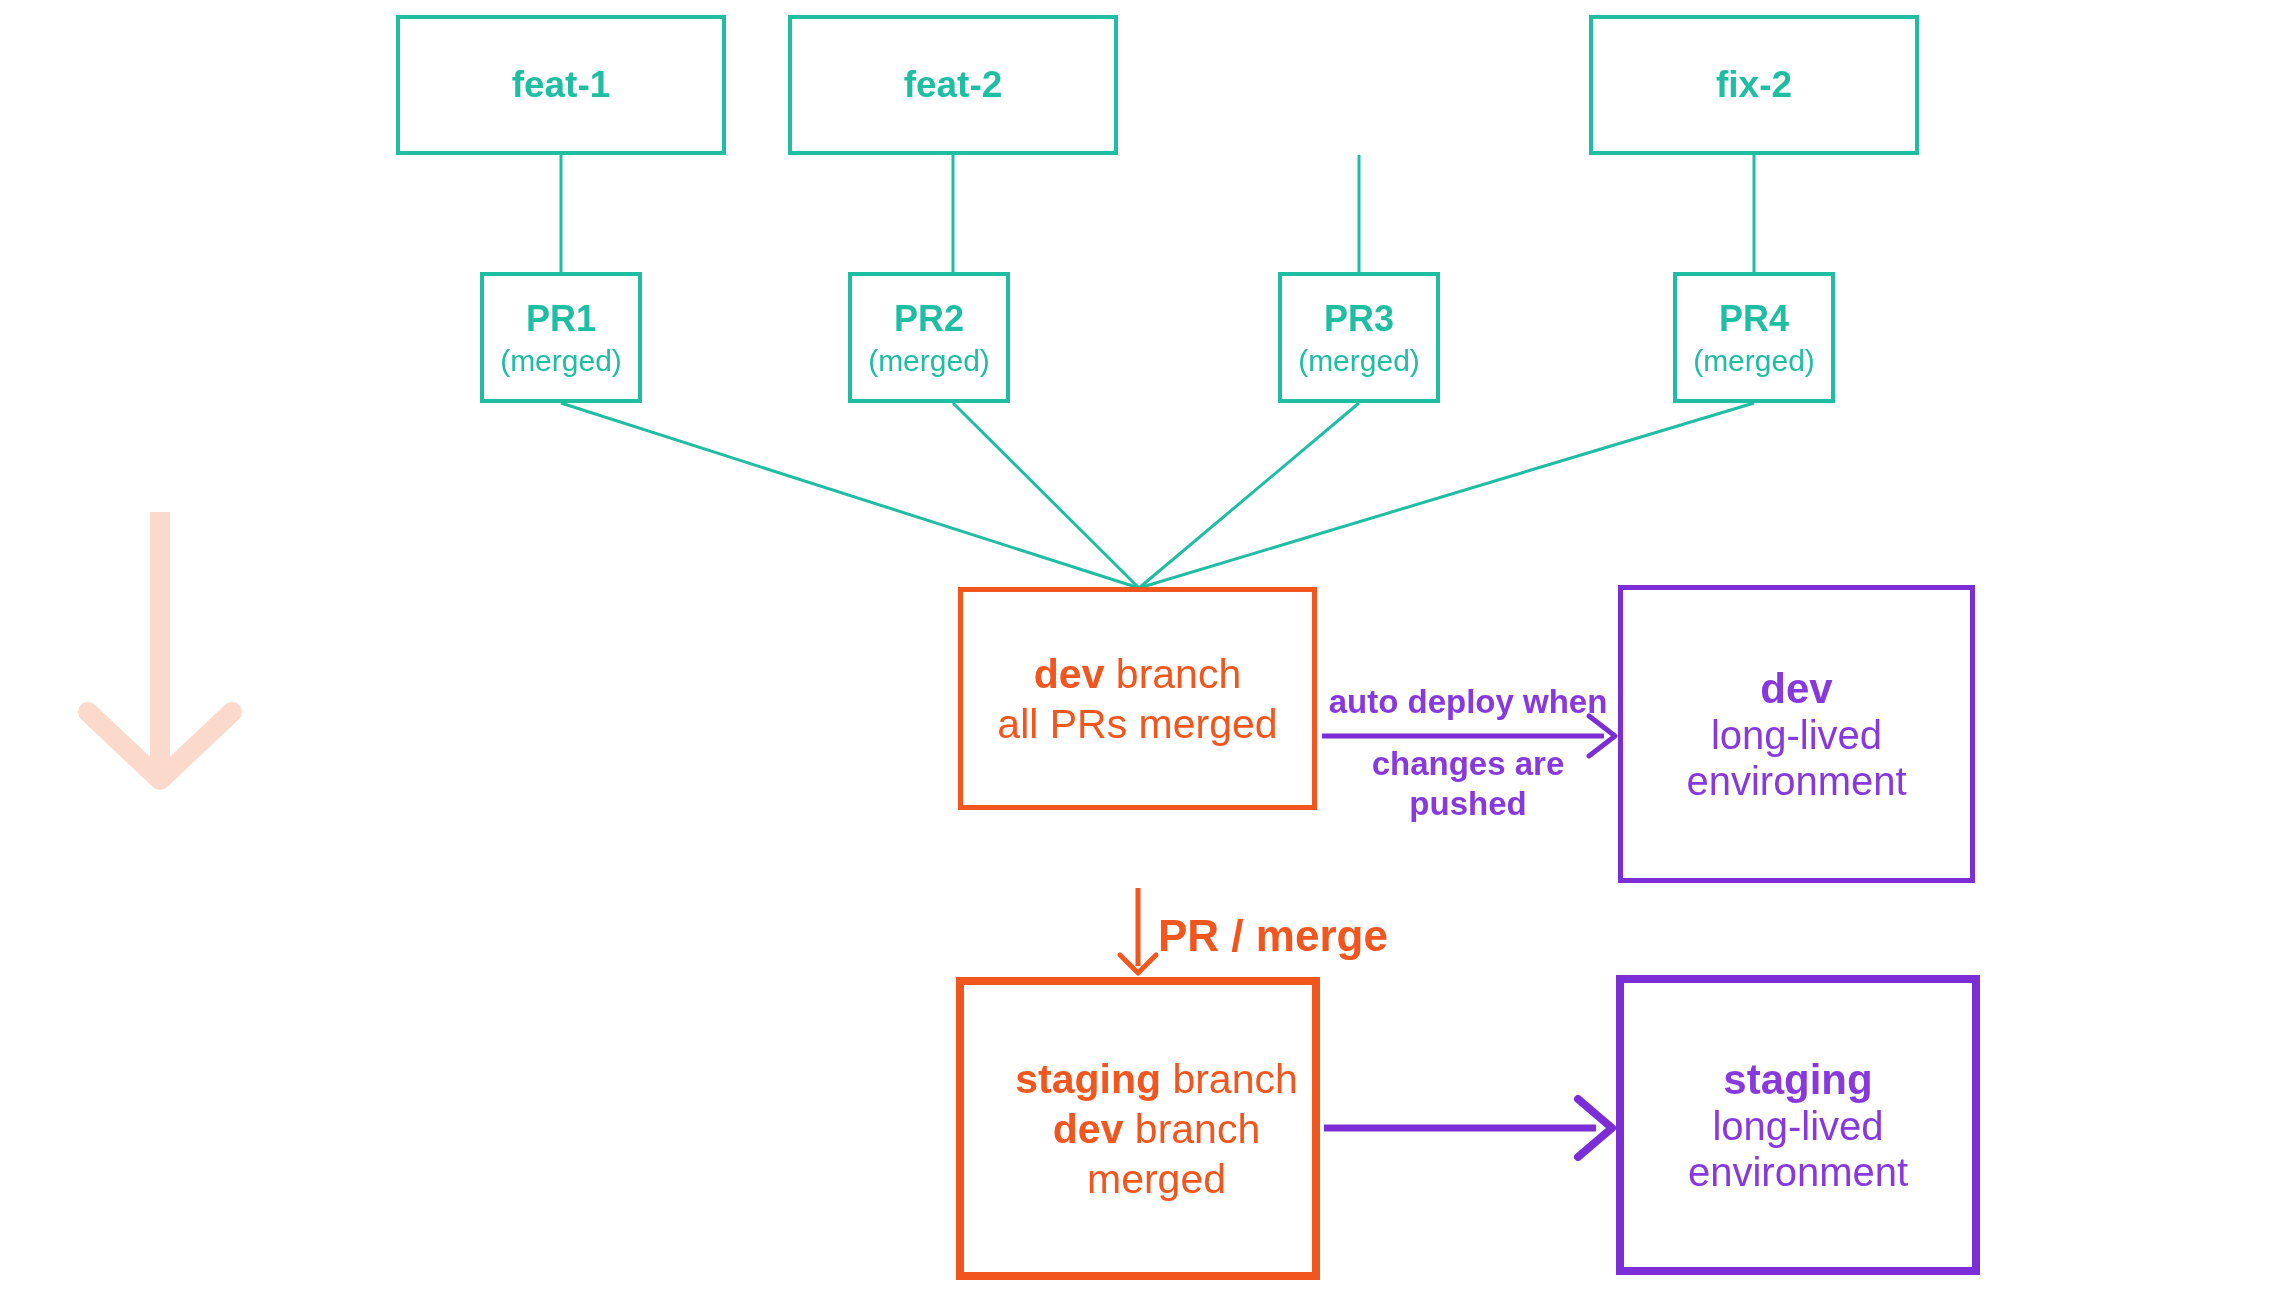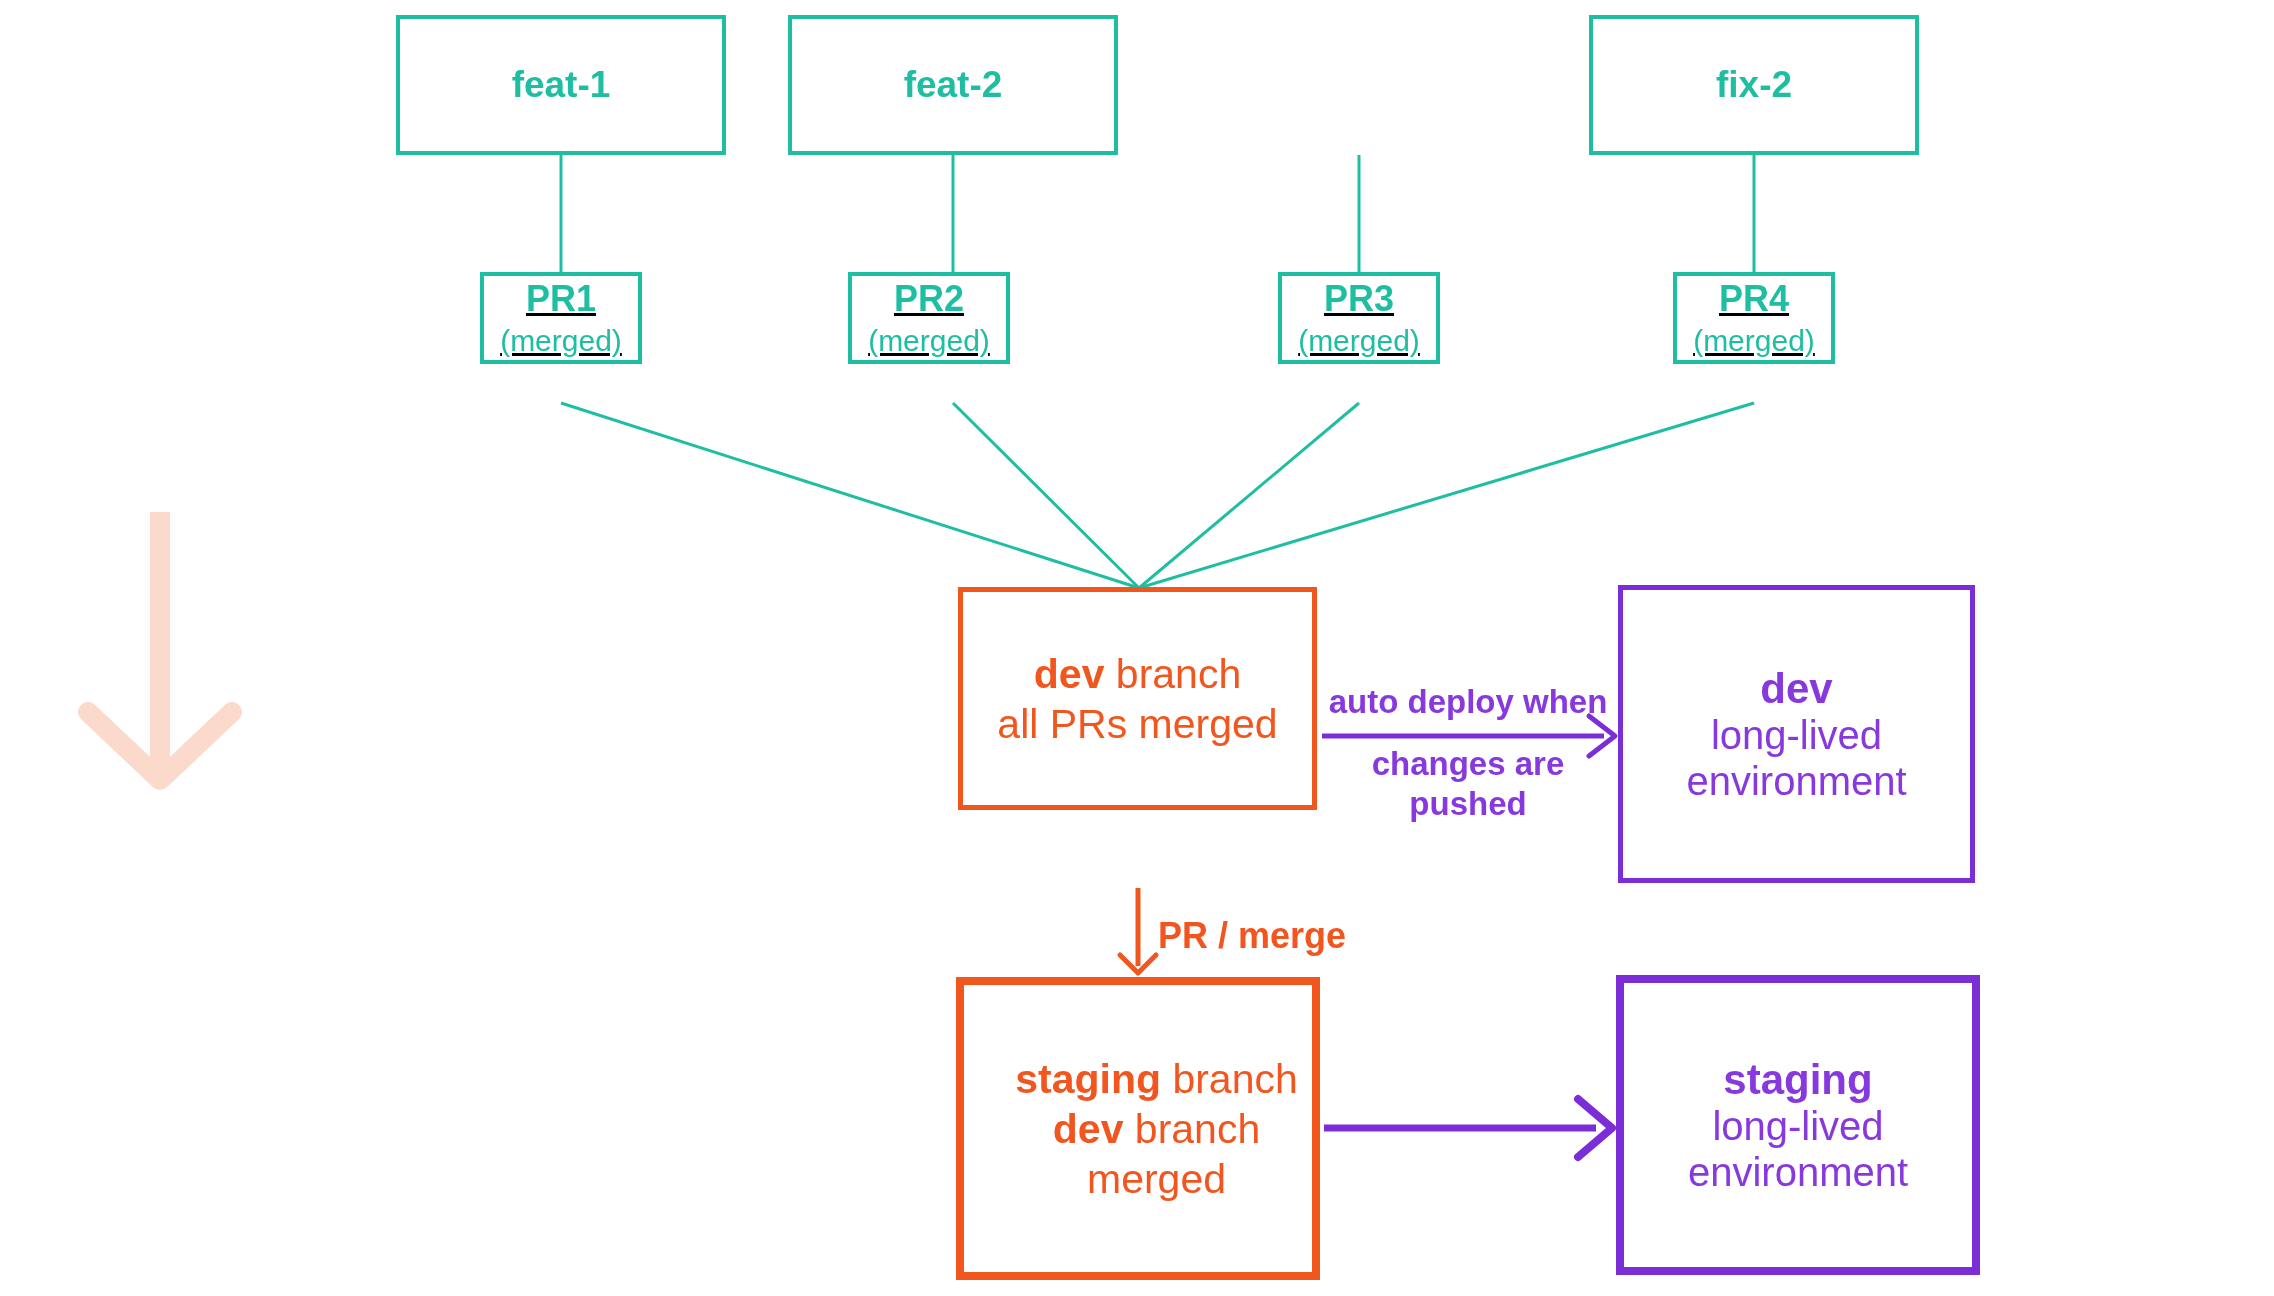--- a/index.html
+++ b/index.html
@@ -33,23 +33,22 @@
   }
   .feat-box .label {
     color: #1FBDA2; font-size: 37px; font-weight: 600;
   }
   .feat-1 { left: 396px; }
   .feat-2 { left: 788px; }
   .fix-1  { left: 1194px; }
   .fix-2  { left: 1589px; }
   
   .pr-box {
-    top: 272px; width: 162px; height: 92px;
+    top: 272px; width: 162px; height: 131px;
     border: 4px solid #1FBDA2;
-    text-decoration: underline;
   }
   .pr-box .pr-title { color: #1FBDA2; font-size: 36px; font-weight: 600; line-height: 46px; }
   .pr-box .pr-status { color: #1FBDA2; font-size: 30px; font-weight: 400; line-height: 38px; }
   .pr-1 { left: 480px; }
   .pr-2 { left: 848px; }
   .pr-3 { left: 1278px; }
   .pr-4 { left: 1673px; }
   
   .dev-branch-box {
     left: 958px; top: 587px; width: 359px; height: 223px;
@@ -79,21 +78,21 @@
   .auto-deploy-label {
     position: absolute;
     left: 1322px; top: 682px; width: 292px;
     text-align: center;
     color: #8839DE; font-size: 33px; font-weight: 600; line-height: 40px;
   }
   .auto-deploy-label .l2 { margin-top: 22px; }
   .pr-merge-label {
     position: absolute;
     left: 1158px; top: 912px;
-    color: #F2561F; font-size: 36px; font-weight: 600; line-height: 48px;
+    color: #F2561F; font-size: 44px; font-weight: 600; line-height: 48px;
     white-space: nowrap;
   }
 </style>
 </head>
 <body>
 
 <div class="canvas">
 
   <svg class="overlay" viewBox="0 0 2274 1296" xmlns="http://www.w3.org/2000/svg">
 

